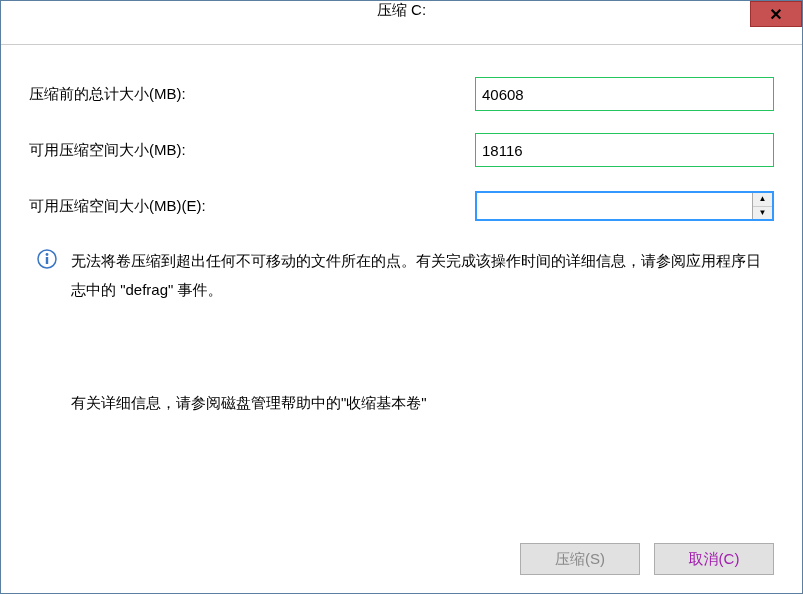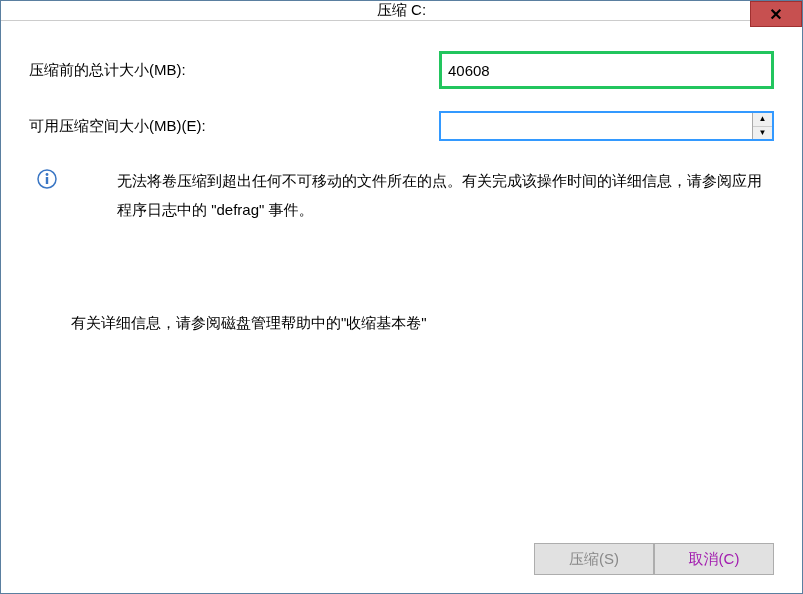--- a/index.html
+++ b/index.html
@@ -16,21 +16,21 @@
       overflow: hidden;
     }
     .window {
       width: 803px;
       height: 594px;
       background: #fff;
       border: 1px solid #5a7fa0;
       position: relative;
     }
     .titlebar {
-      height: 20px;
+      height: 44px;
       background: #fff;
       border-bottom: 1px solid #ccc;
       display: flex;
       align-items: flex-start;
       justify-content: center;
       position: relative;
     }
     .titlebar-title {
       font-size: 15px;
       color: #000;
@@ -52,30 +52,31 @@
       border: 1px solid #a03030;
     }
     .content {
       padding: 34px 28px 20px 28px;
     }
     .form-row {
       display: flex;
       align-items: center;
       margin-bottom: 26px;
       height: 30px;
+      gap: 36px;
     }
     .form-label {
       width: 410px;
       font-size: 15px;
       color: #000;
     }
     .form-field {
       flex: 1;
       height: 28px;
-      border: 3px solid #22c55e;
+      border: 1px solid #22c55e;
       background: #fff;
       font-size: 15px;
       padding: 16px 6px;
       color: #000;
       display: flex;
       align-items: center;
     }
     .spinner-wrap {
       flex: 1;
       display: flex;
@@ -112,21 +113,20 @@
     }
     .spinner-btn:last-child {
       border-bottom: none;
     }
     .info-row {
       display: flex;
       align-items: flex-start;
       margin-top: 18px;
       margin-bottom: 14px;
       padding-left: 8px;
-      gap: 46px;
     }
     .info-icon {
       width: 20px;
       height: 20px;
       margin-right: 14px;
       margin-top: 2px;
       flex-shrink: 0;
     }
     .info-icon svg {
       width: 20px;
@@ -142,20 +142,21 @@
       font-size: 15px;
       color: #000;
       margin-top: 90px;
       margin-left: 42px;
     }
     .button-row {
       position: absolute;
       bottom: 18px;
       right: 28px;
       display: flex;
+      gap: 14px;
     }
     .btn {
       width: 120px;
       height: 32px;
       background: #e1e1e1;
       border: 1px solid #adadad;
       font-size: 15px;
       color: #a21caf;
       cursor: pointer;
       display: flex;
@@ -178,20 +179,24 @@
     </div>
   </div>
 
   <div class="content">
 
     <div class="form-row">
       <div class="form-label">压缩前的总计大小(MB):</div>
       <div class="form-field">40608</div>
     </div>
 
+    <div class="form-row">
+      <div class="form-label">可用压缩空间大小(MB):</div>
+      <div class="form-field">18116</div>
+    </div>
 
     <div class="form-row">
       <div class="form-label">可用压缩空间大小(MB)(E):</div>
       <div class="spinner-wrap">
         <input class="spinner-input" type="text" value="" style="">
         <div class="spinner-btns">
           <button class="spinner-btn">
             <span>▲</span>
           </button>
           <button class="spinner-btn">

